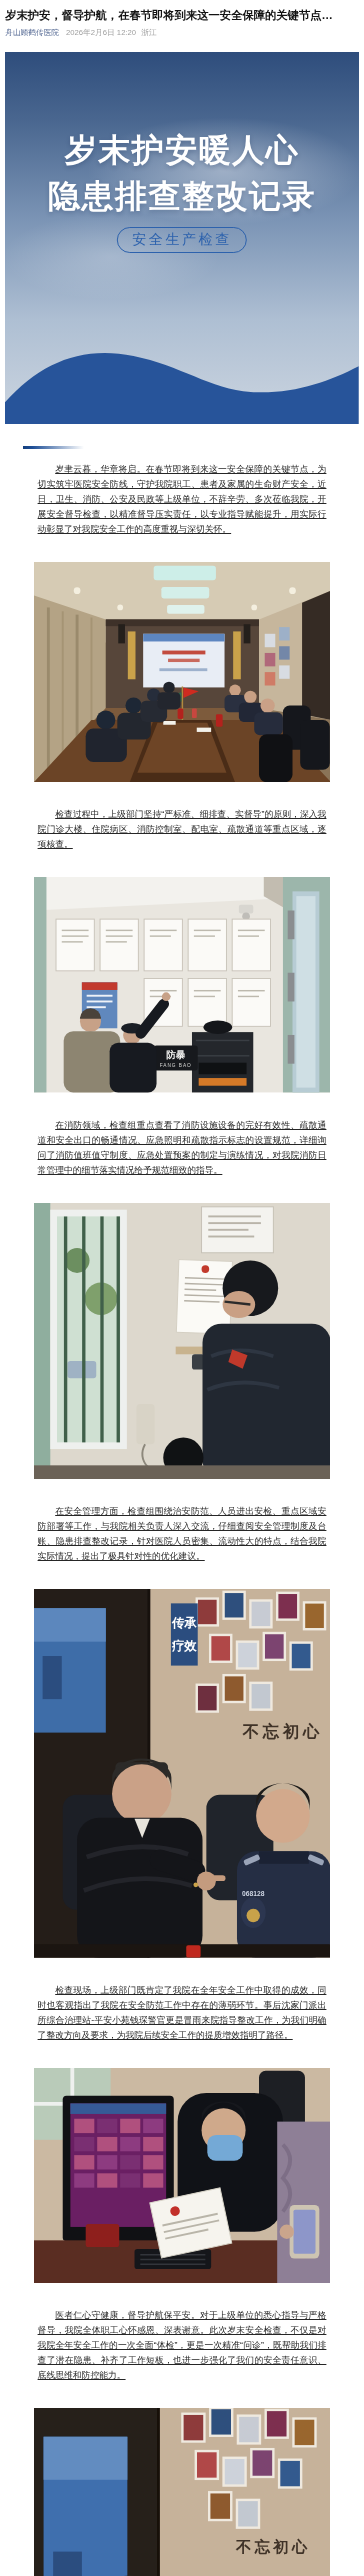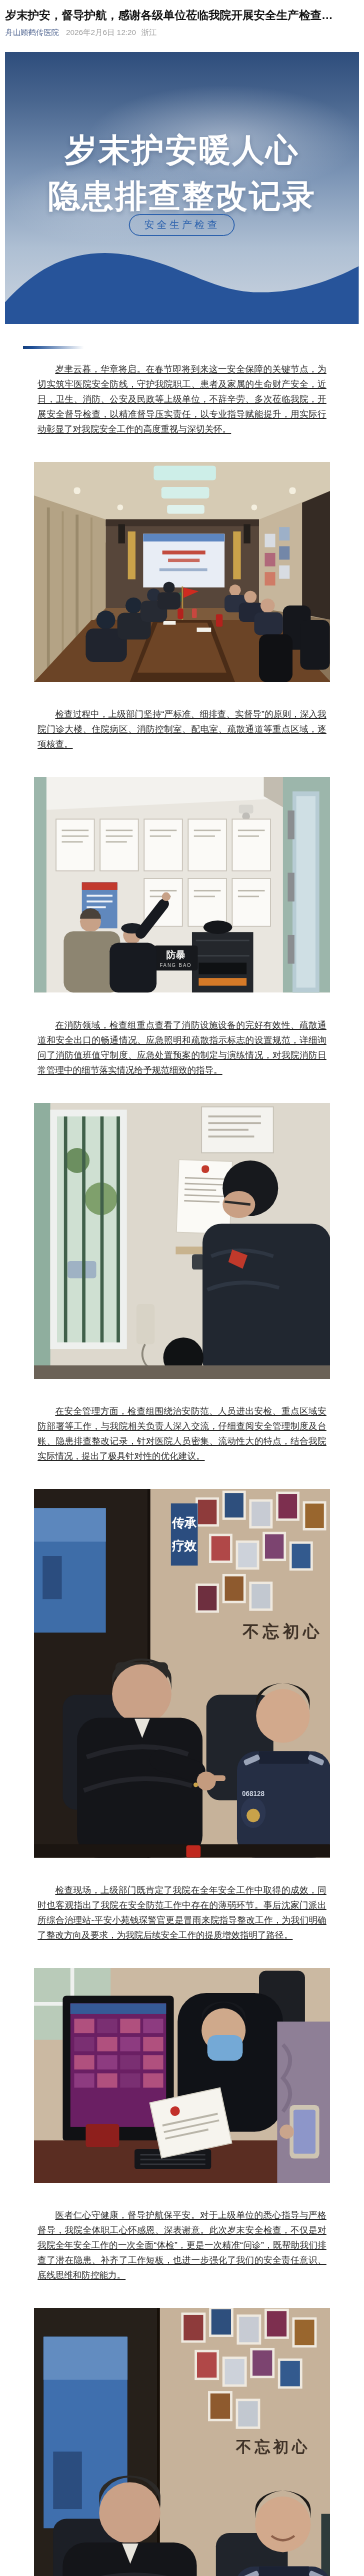--- a/index.html
+++ b/index.html
@@ -7,50 +7,50 @@
   .article{width:364px;overflow:hidden;background:#fff;padding-bottom:13.4px;}
 
   
   .title{margin:0;padding:7.2px 5.2px 0;font-size:11.3px;line-height:16px;color:#121212;font-weight:700;}
   .meta{margin:5.2px 5.2px 0;font-size:7.7px;line-height:10.3px;}
   .meta .account{color:#576b95;margin-right:7px;}
   .meta .date{color:#9f9f9f;margin-right:5.2px;}
   .meta .loc{color:#9f9f9f;}
 
   
-  .banner{position:relative;margin:13.4px 5.2px 0;height:272px;overflow:hidden;
+  .banner{position:relative;margin:13.4px 5.2px 0;height:372px;overflow:hidden;
     background-image:
       radial-gradient(ellipse 196px 77px at 62% 32%, rgba(255,255,255,.38), rgba(255,255,255,0) 70%),
       radial-gradient(ellipse 155px 62px at 30% 55%, rgba(255,255,255,.22), rgba(255,255,255,0) 70%),
       linear-gradient(to bottom,#2e4d7c 0%,#49668f 18%,#7b94b5 45%,#aebfd3 72%,#ccd5e0 100%);}
   .banner-title{position:absolute;top:75px;left:0;right:0;text-align:center;color:#fff;font-weight:700;
     font-size:32px;line-height:46px;letter-spacing:1.5px;text-shadow:0 1.5px 4.1px rgba(25,45,85,.28);}
-  .banner-badge{position:absolute;top:162px;left:50%;transform:translateX(-50%);padding:3.1px 14.4px;
-    border:1.5px solid #2d62ad;border-radius:16.5px;color:#2d62ad;font-size:10px;letter-spacing:2.6px;white-space:nowrap;}
+  .banner-badge{position:absolute;top:175px;left:50%;transform:translateX(-50%);padding:3.1px 14.4px;
+    border:1.5px solid #2d62ad;border-radius:16.5px;color:#2d62ad;font-size:14px;letter-spacing:2.6px;white-space:nowrap;}
   .wave{position:absolute;left:0;bottom:0;width:100%;height:98px;display:block;}
 
   
   .div-left{width:61px;height:3.6px;margin:21.6px 0 0 23px;
     background:linear-gradient(to right,#16407e,#1d4e96 15%,rgba(31,80,150,0));}
 
   
   .content{padding:0 21.6px;font-size:8.8px;color:#262626;text-align:justify;}
   .content p{margin:13px 16px;line-height:15px;text-indent:2em;text-decoration:underline;}
   figure.photo{margin:13px 0;padding:12px;font-size:0;}
   figure.photo svg{width:100%;height:auto;display:block;}
 
   
   .svg-cn{font-family:"Liberation Sans","DejaVu Sans",sans-serif;}
 </style>
 </head>
 <body>
 
 <main class="article">
 
-  <h1 class="title">岁末护安，督导护航，感谢各级单位莅临我院开展安全生产检查…</h1>
+  <h1 class="title">岁末护安，督导护航，在春节即将到来这一安全保障的关键节点…</h1>
 
   <div class="meta">
     <span class="account">舟山顾鹤传医院</span><span class="date">2026年2月6日 12:20</span><span class="loc">浙江</span>
   </div>
 
   <figure class="banner">
     <div class="banner-title">
       <div>岁末护安暖人心</div>
       <div>隐患排查整改记录</div>
     </div>

